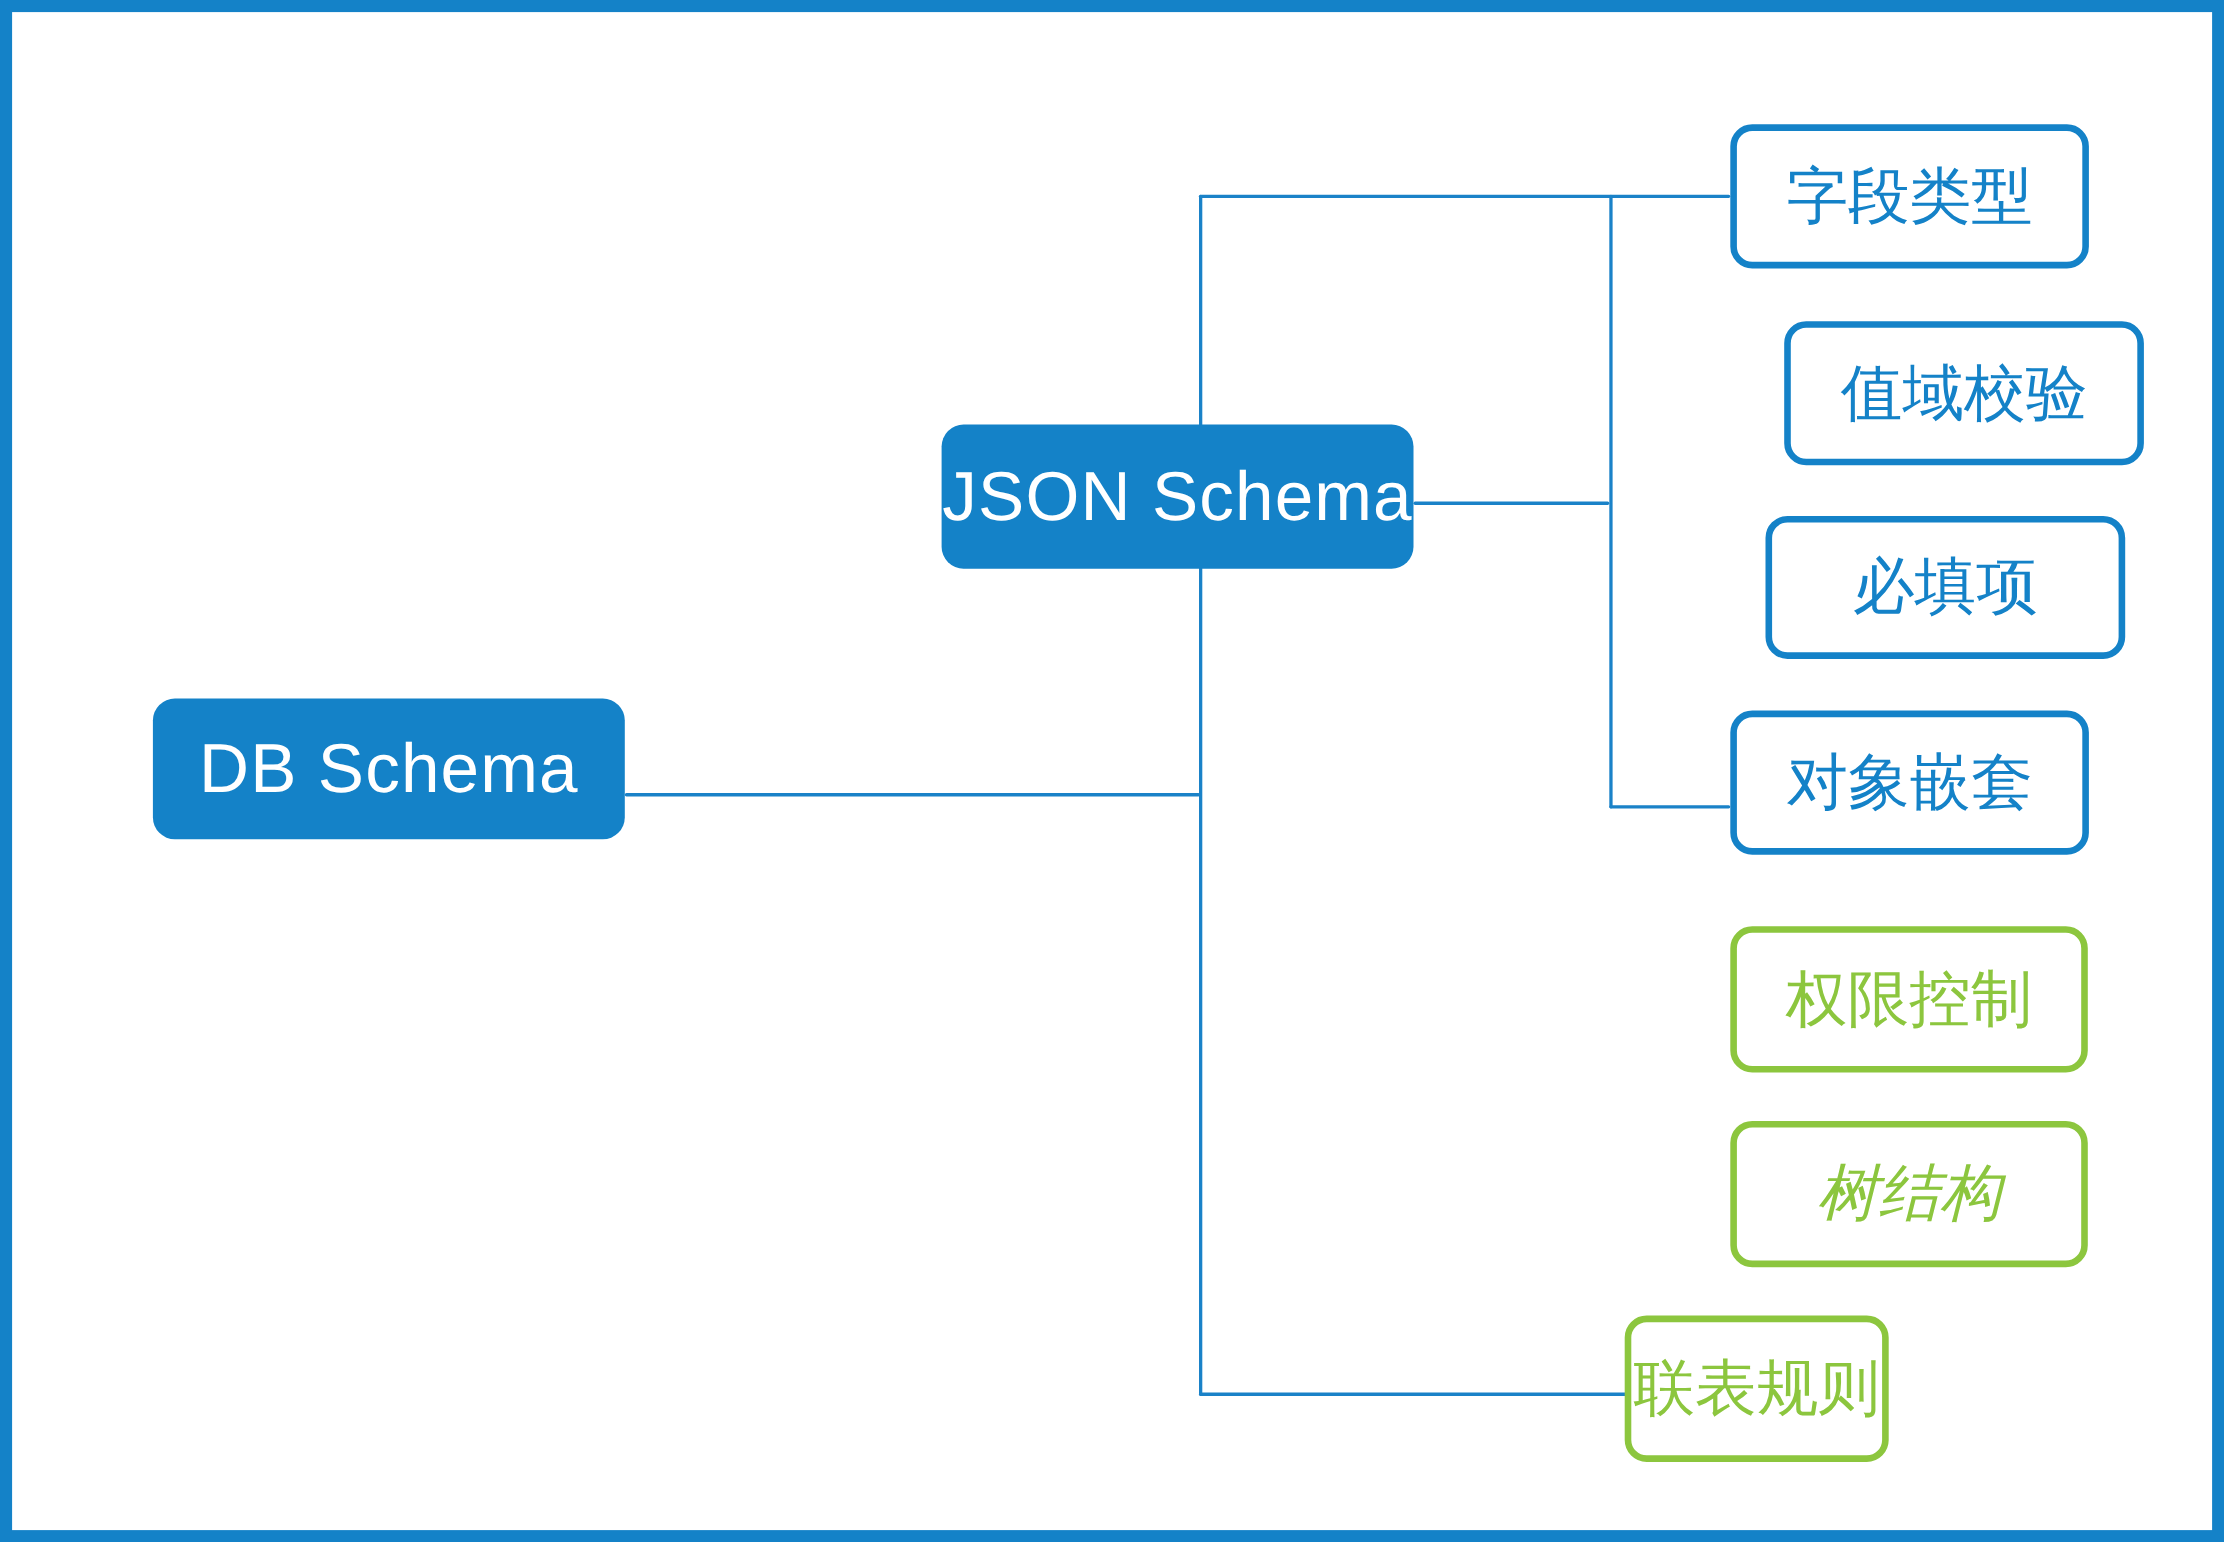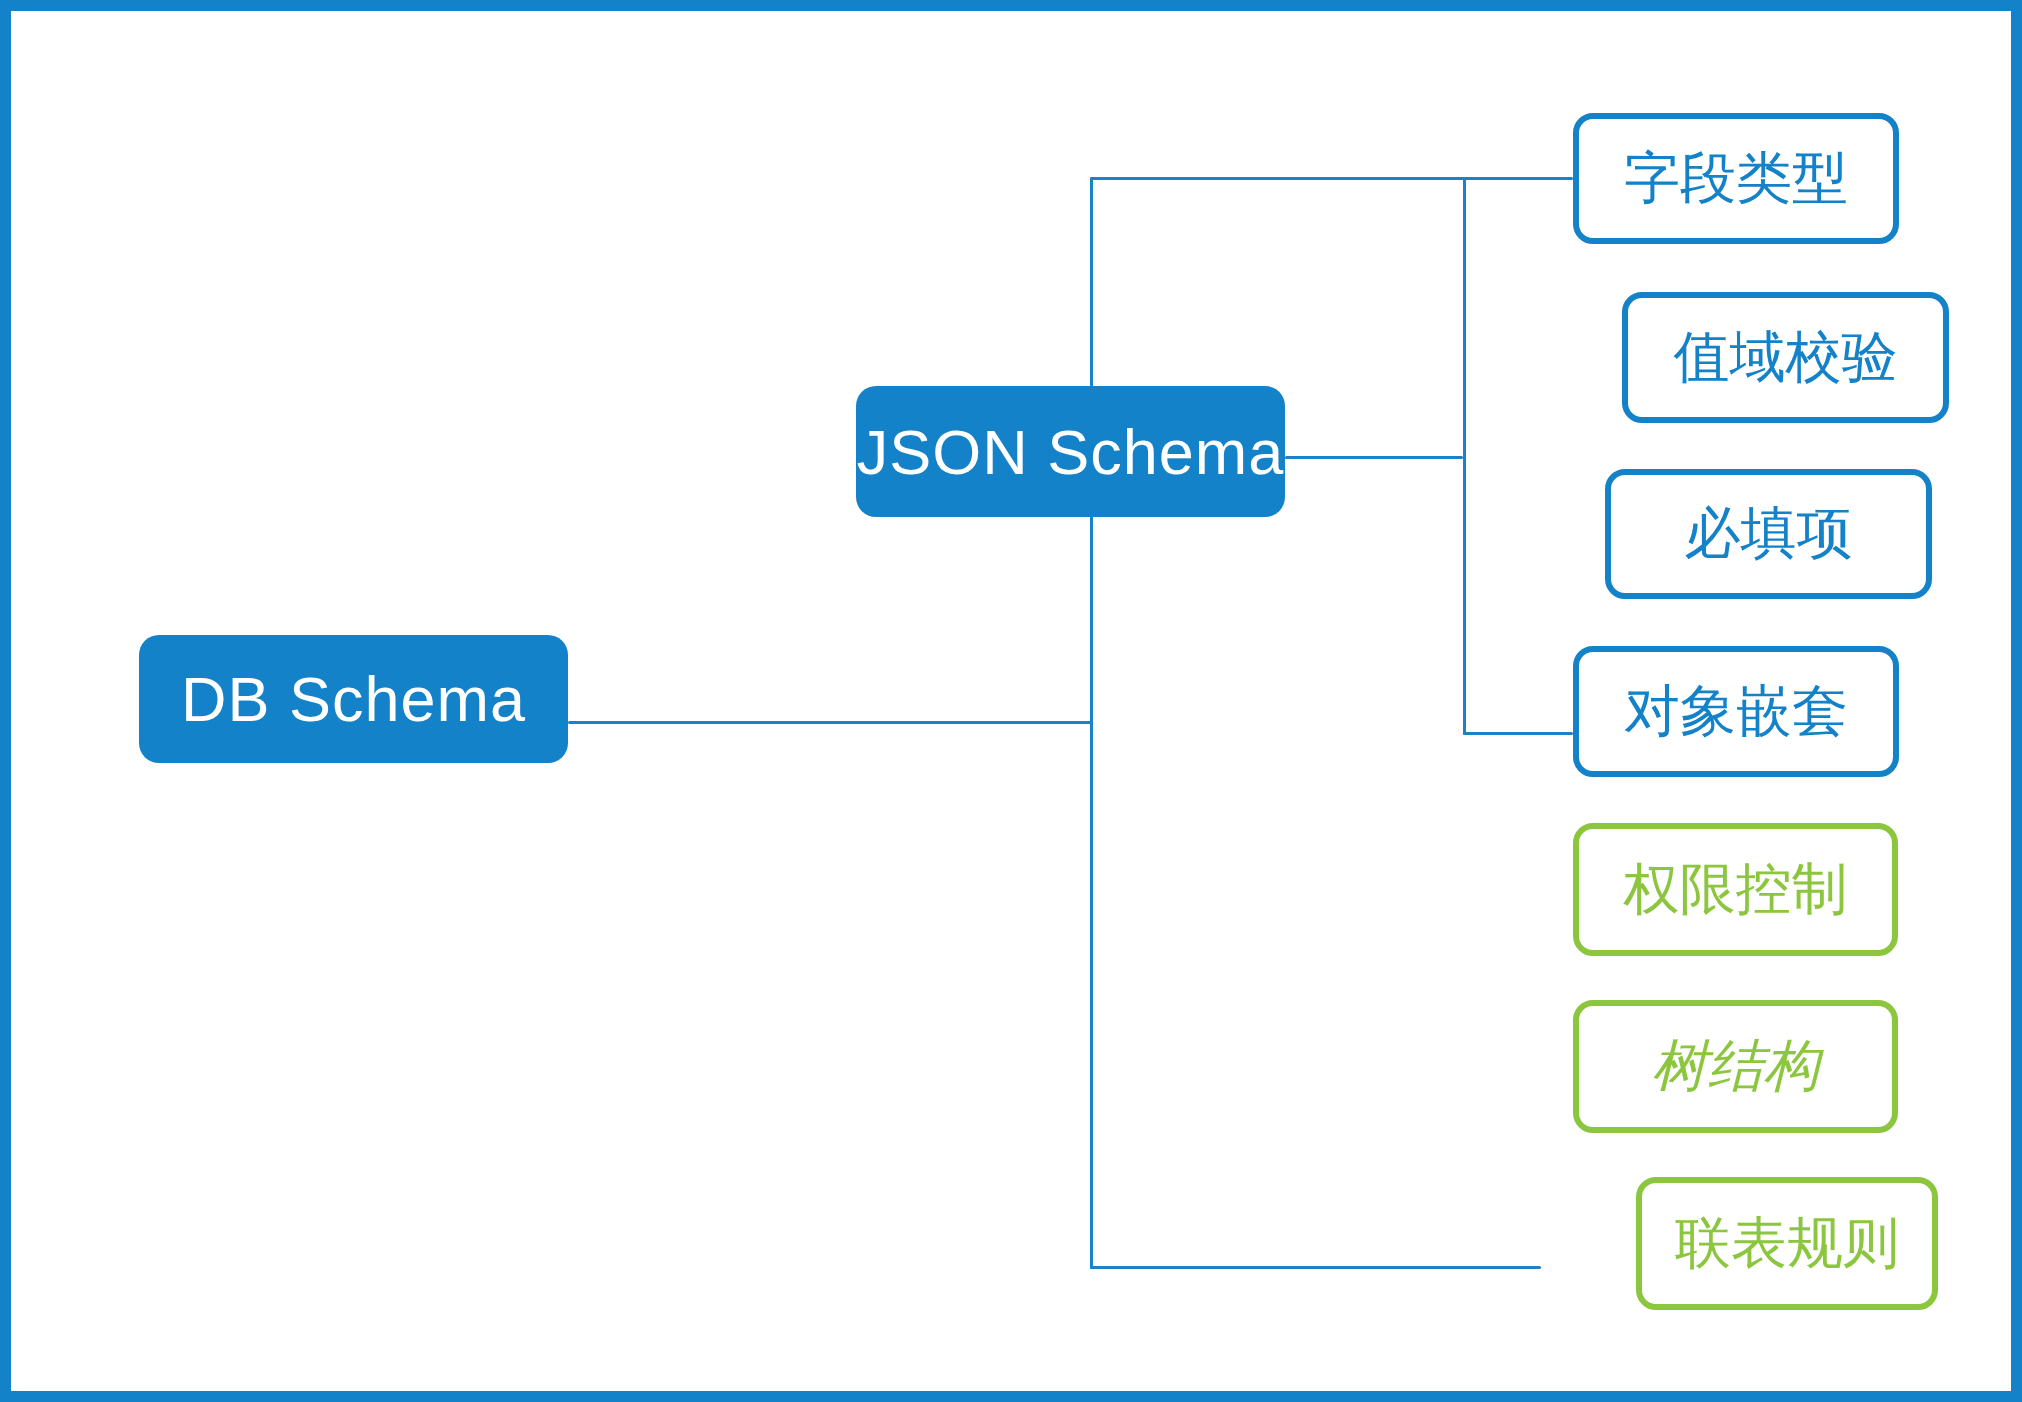--- a/index.html
+++ b/index.html
@@ -37,34 +37,34 @@
 
   .leaf {
     background: var(--background);
     display: flex;
     align-items: center;
     justify-content: center;
     font-size: 56px;
     z-index: 2;
   }
   .leaf.blue  { border: 6px solid var(--blue);  color: var(--blue);  }
-  .leaf.green { border: 6px solid var(--green); color: var(--green); }
+  .leaf.green { border: 6px solid var(--green); color: var(--green); margin-top: 19px; }
 
   .conn { background: var(--line); z-index: 1; }
 
   
   .pos-db    { left: 128px;  top: 624px;  width: 429px; height: 128px; }
   .pos-json  { left: 845px;  top: 375px;  width: 429px; height: 131px; }
   .pos-leaf0 { left: 1562px; top: 102px;  width: 326px; height: 131px; }
   .pos-leaf1 { left: 1611px; top: 281px;  width: 327px; height: 131px; }
   .pos-leaf2 { left: 1562px; top: 458px;  width: 327px; height: 130px; margin-left: 32px; }
   .pos-leaf3 { left: 1562px; top: 635px;  width: 326px; height: 131px; }
   .pos-leaf4 { left: 1562px; top: 812px;  width: 325px; height: 133px; }
   .pos-leaf5 { left: 1562px; top: 989px;  width: 325px; height: 133px; font-style: italic; }
-  .pos-leaf6 { left: 1625px; top: 1166px; width: 302px; height: 133px; }
+  .pos-leaf6 { left: 1466px; top: 1166px; width: 240px; height: 133px; }
 
   
   .seg-db-h      { left: 557px;  top: 710px;  width: 523px; height: 3px; }
   .seg-trunk-v   { left: 1079px; top: 166px;  width: 3px;   height: 1092px; }
   .seg-top-h     { left: 1079px; top: 166px;  width: 483px; height: 3px; }
   .seg-bracket-v { left: 1452px; top: 166px;  width: 3px;   height: 558px; }
   .seg-json-h    { left: 1274px; top: 445px;  width: 178px; height: 3px; }
   .seg-object-h  { left: 1452px; top: 721px;  width: 110px; height: 3px; }
   .seg-bottom-h  { left: 1079px; top: 1255px; width: 451px; height: 3px; }
 </style>

